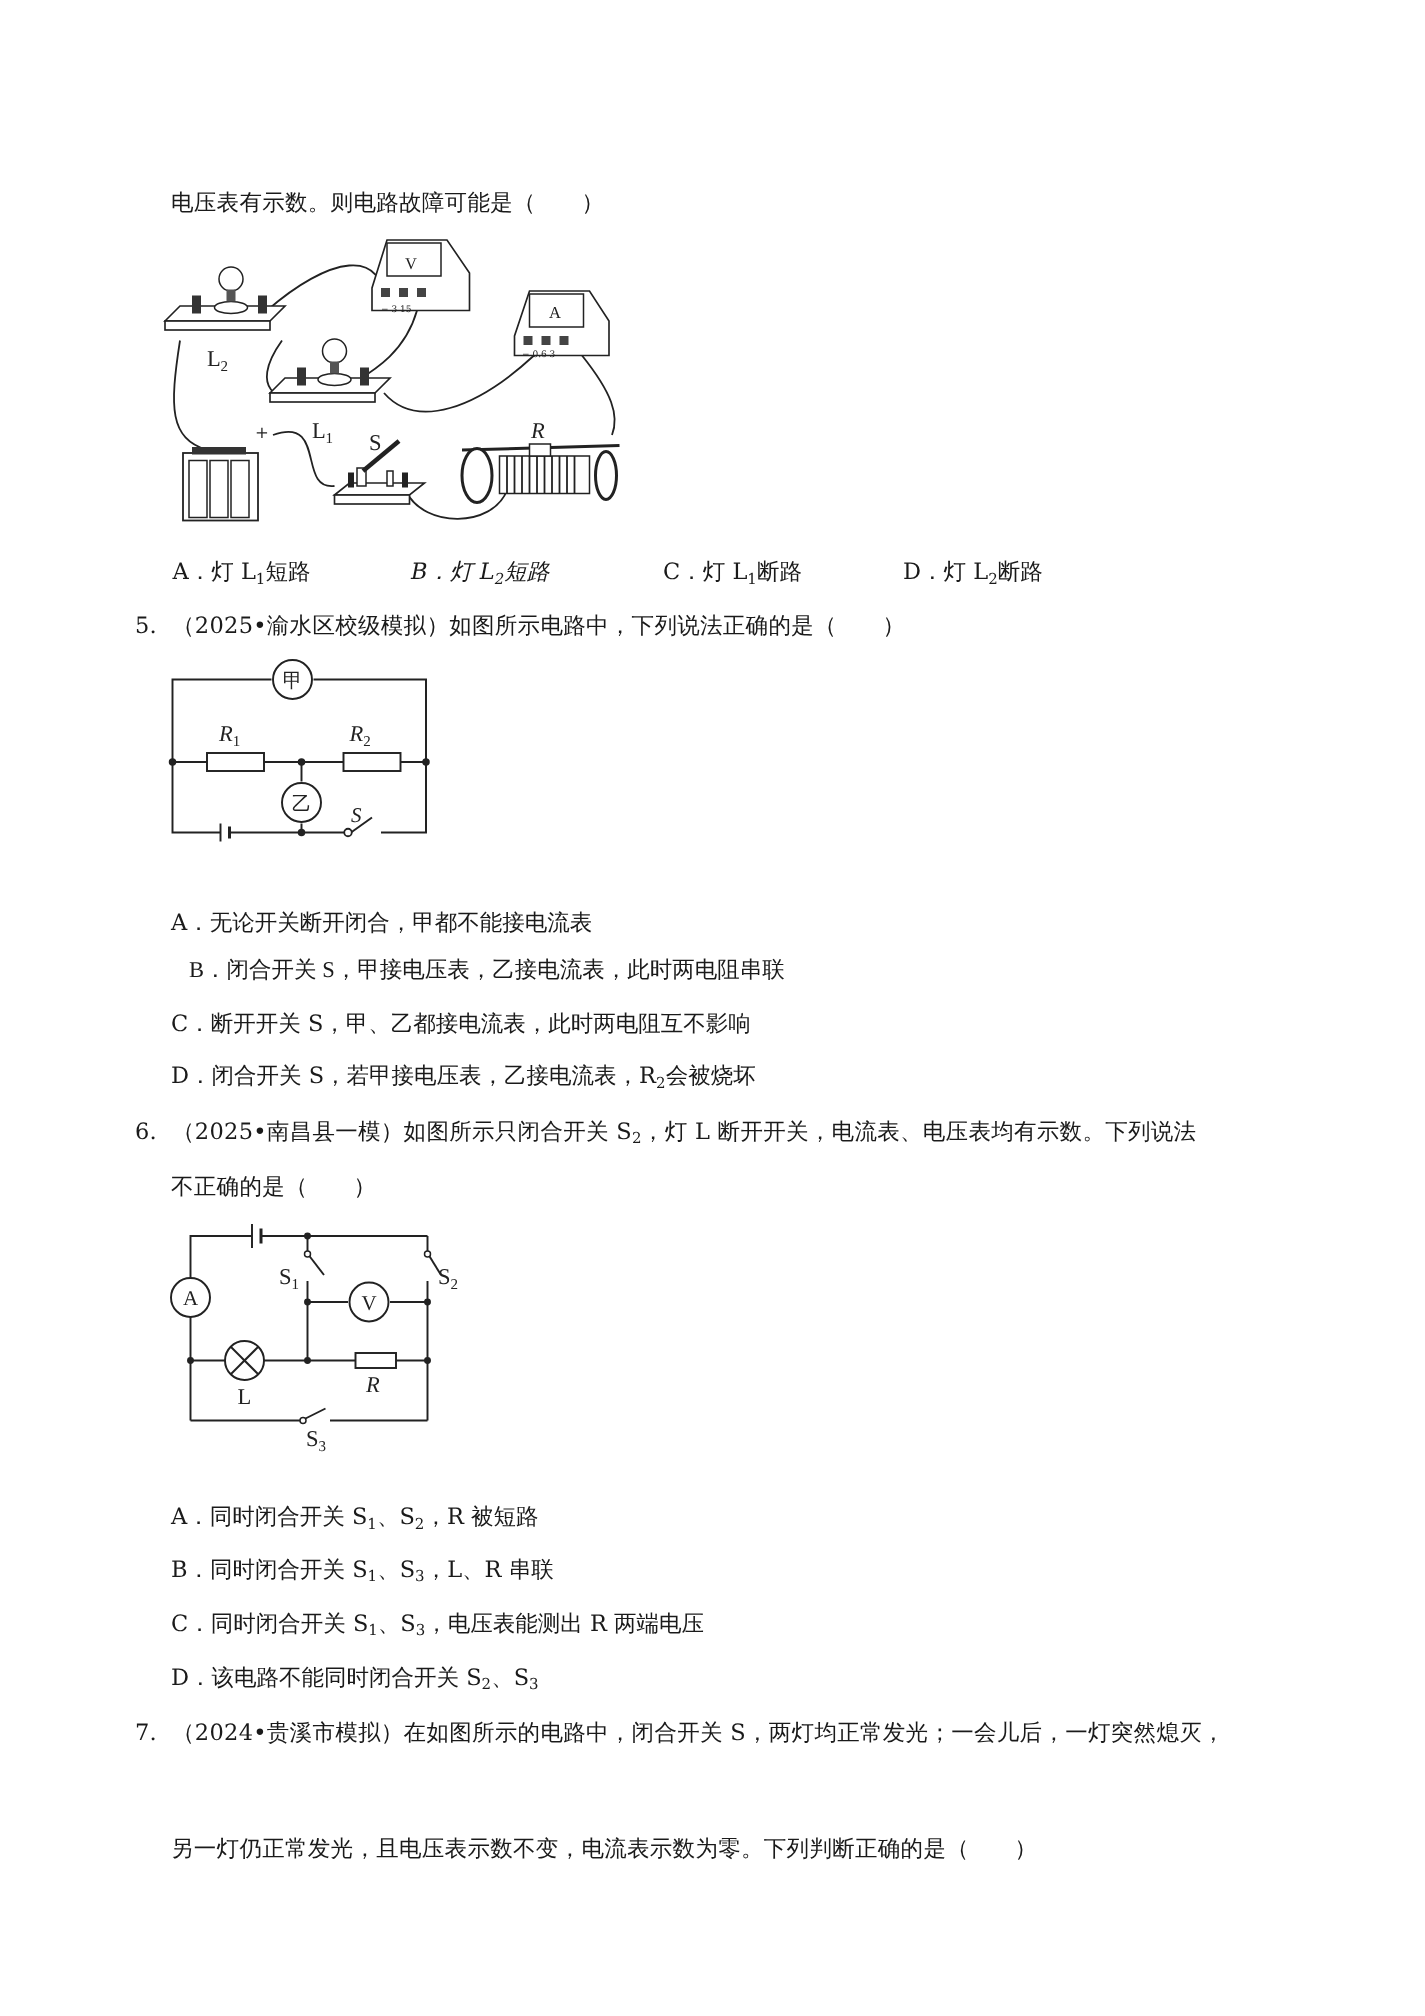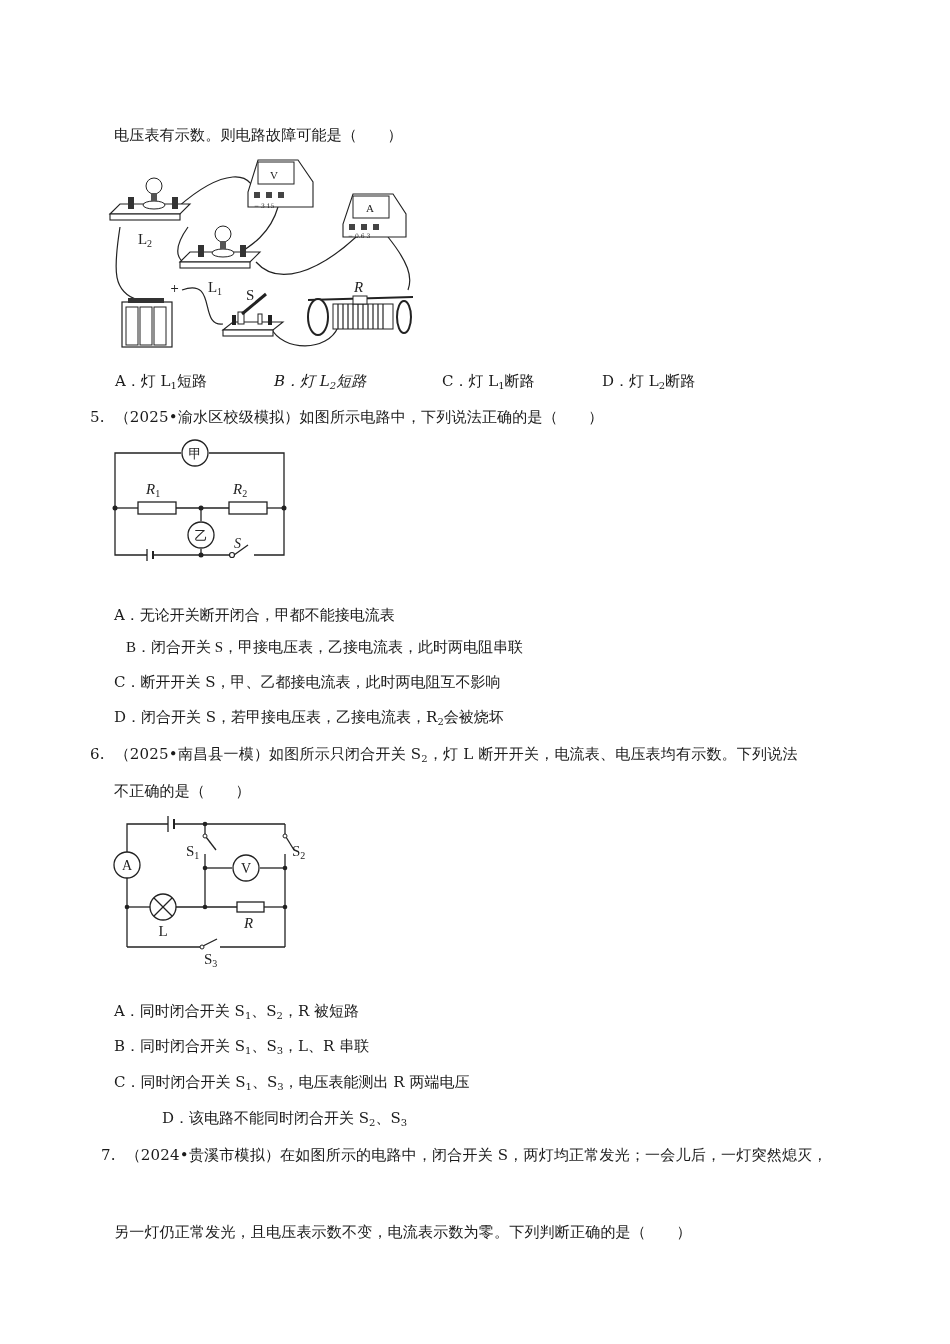--- a/index.html
+++ b/index.html
@@ -264,20 +264,20 @@
 
 <div class="opt" style="left:114px; top:1001px;">
   <span>A．</span><span>同时闭合开关 S</span><sub>1</sub><span>、S</span><sub>2</sub><span>，R 被短路</span>
 </div>
 <div class="opt" style="left:114px; top:1036px;">
   <span>B．</span><span>同时闭合开关 S</span><sub>1</sub><span>、S</span><sub>3</sub><span>，L、R 串联</span>
 </div>
 <div class="opt" style="left:114px; top:1072px;">
   <span>C．</span><span>同时闭合开关 S</span><sub>1</sub><span>、S</span><sub>3</sub><span>，电压表能测出 R 两端电压</span>
 </div>
-<div class="opt" style="left:114px; top:1108px;margin-left:48px;">
+<div class="opt" style="left:114px; top:1108px;">
   <span>D．</span><span>该电路不能同时闭合开关 S</span><sub>2</sub><span>、S</span><sub>3</sub><span></span>
 </div>
 
-<div class="line" style="left:90px; top:1145px;margin-left:11px;">
+<div class="line" style="left:90px; top:1145px;">
   <span>7.</span>&nbsp;&nbsp;<span>（2024•贵溪市模拟）在如图所示的电路中，闭合开关 S，两灯均正常发光；一会儿后，一灯突然熄灭，</span>
 </div>
 <div class="line" style="left:114px; top:1182px;margin-top:40px;">另一灯仍正常发光，且电压表示数不变，电流表示数为零。下列判断正确的是（　　）</div>
 
 </body></html>

